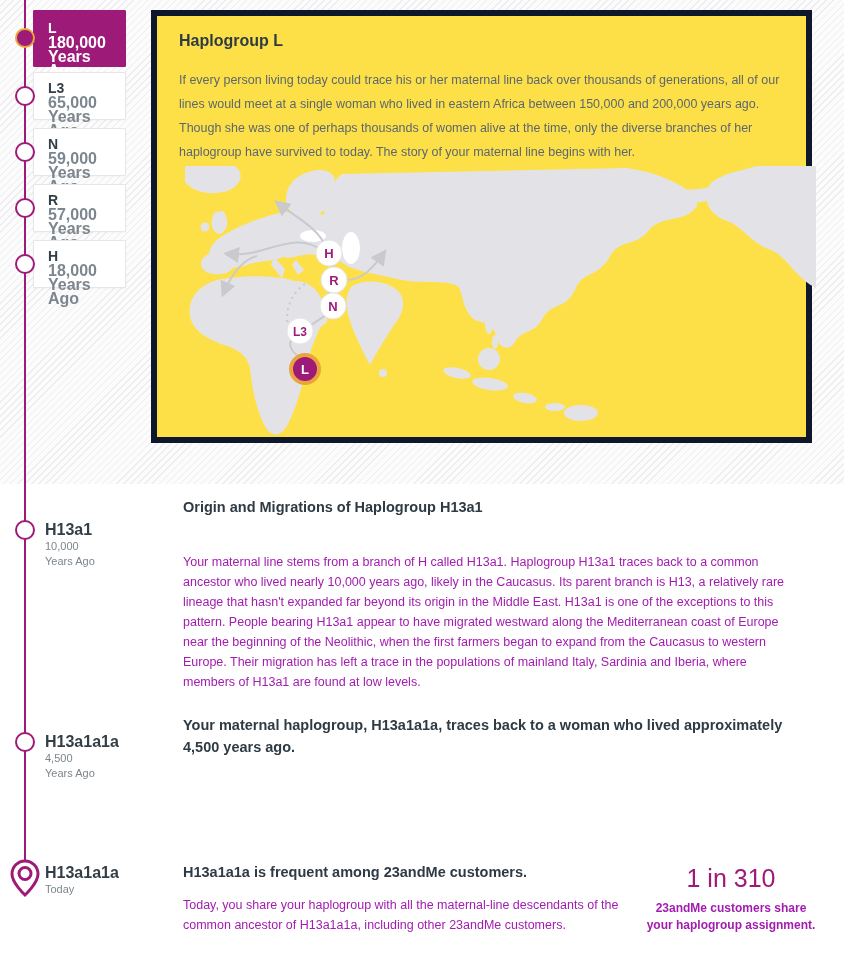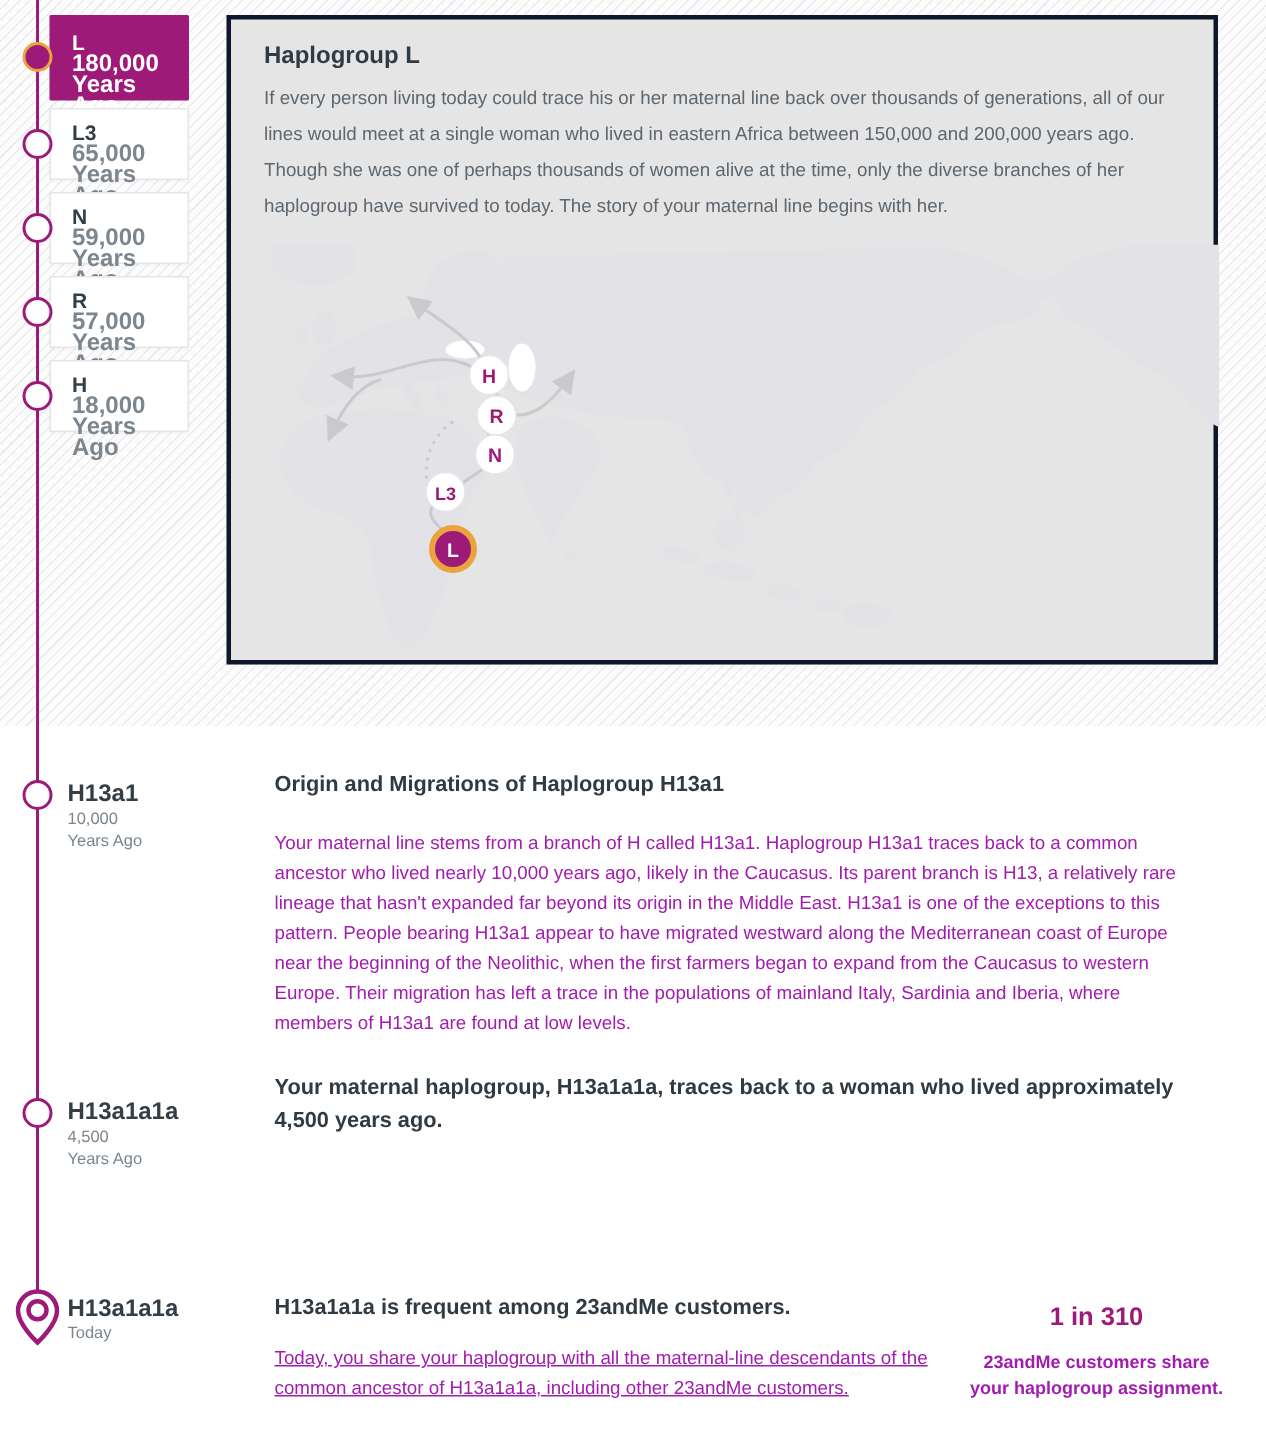--- a/index.html
+++ b/index.html
@@ -31,31 +31,31 @@
   }
   .tl-node.current{background:#9E1A78;border-color:#EBA33C;}
   
   .tl-label{position:absolute;left:45px;}
   .tl-label .hg{font-size:16px;font-weight:bold;color:#333e47;line-height:18px;}
   .tl-label .yrs,.tl-label .era{font-size:11px;font-weight:normal;color:#7c868e;line-height:15px;}
   .pin{position:absolute;left:8px;top:858px;width:34px;height:40px;}
   
   .card{
     position:absolute;left:151px;top:10px;width:661px;height:433px;box-sizing:border-box;
-    background:#e5e5e5;border:3px solid #0f172a;
+    background:#fde047;border:6px solid #0f172a;
   }
   .card-title{position:absolute;left:22px;top:16px;font-size:16px;font-weight:bold;color:#2f3b44;}
-  .card-body{position:absolute;left:22px;top:40px;width:617px;font-size:12.5px;line-height:24px;color:#5d6770;}
+  .card-body{position:absolute;left:22px;top:52px;width:617px;font-size:12.5px;line-height:24px;color:#5d6770;}
   .map{position:absolute;left:0;top:150px;width:659px;height:281px;}
   
   .sec-h{position:absolute;left:183px;font-size:14.5px;font-weight:bold;color:#2f3b44;line-height:22px;}
   .sec-p{position:absolute;left:183px;font-size:12.5px;line-height:20px;color:#a21caf;}
   
   .stat{position:absolute;left:646px;top:864px;width:170px;text-align:center;}
-  .stat-value{font-size:17px;font-weight:bold;color:#9E1A78;line-height:28px;}
+  .stat-value{font-size:25px;font-weight:normal;color:#9E1A78;line-height:28px;}
   .stat-caption{margin-top:8px;font-size:12px;font-weight:bold;color:#a21caf;line-height:17px;}
 </style>
 </head>
 <body>
 
 <div id="app">
 
   <div class="stripes"></div>
   <div class="vline"></div>
 
@@ -190,26 +190,26 @@
         <circle cx="148" cy="203" r="14" fill="#9E1A78" stroke="#EBA33C" stroke-width="4"></circle>
         <text x="172" y="92" font-size="13" fill="#9E1A78">H</text>
         <text x="177" y="119" font-size="13" fill="#9E1A78">R</text>
         <text x="176" y="145" font-size="13" fill="#9E1A78">N</text>
         <text x="143" y="170" font-size="12" fill="#9E1A78">L3</text>
         <text x="148" y="208" font-size="13" fill="#ffffff">L</text>
       </g>
     </svg>
   </div>
 
-  <div class="sec-h" style="top:512px;width:620px;">Origin and Migrations of Haplogroup H13a1</div>
+  <div class="sec-h" style="top:496px;width:620px;">Origin and Migrations of Haplogroup H13a1</div>
   <div class="sec-p" style="top:552px;width:612px;">Your maternal line stems from a branch of H called H13a1. Haplogroup H13a1 traces back to a common ancestor who lived nearly 10,000 years ago, likely in the Caucasus. Its parent branch is H13, a relatively rare lineage that hasn't expanded far beyond its origin in the Middle East. H13a1 is one of the exceptions to this pattern. People bearing H13a1 appear to have migrated westward along the Mediterranean coast of Europe near the beginning of the Neolithic, when the first farmers began to expand from the Caucasus to western Europe. Their migration has left a trace in the populations of mainland Italy, Sardinia and Iberia, where members of H13a1 are found at low levels.</div>
 
   <div class="sec-h" style="top:714px;width:630px;">Your maternal haplogroup, H13a1a1a, traces back to a woman who lived approximately 4,500 years ago.</div>
 
   <div class="sec-h" style="top:861px;width:470px;">H13a1a1a is frequent among 23andMe customers.</div>
-  <div class="sec-p" style="top:895px;width:470px;text-decoration:underline;">Today, you share your haplogroup with all the maternal-line descendants of the common ancestor of H13a1a1a, including other 23andMe customers.</div>
+  <div class="sec-p" style="top:895px;width:470px;">Today, you share your haplogroup with all the maternal-line descendants of the common ancestor of H13a1a1a, including other 23andMe customers.</div>
 
   <div class="stat">
     <div class="stat-value">1 in 310</div>
     <div class="stat-caption">23andMe customers share your haplogroup assignment.</div>
   </div>
 
 </div>
 
 </body></html>

